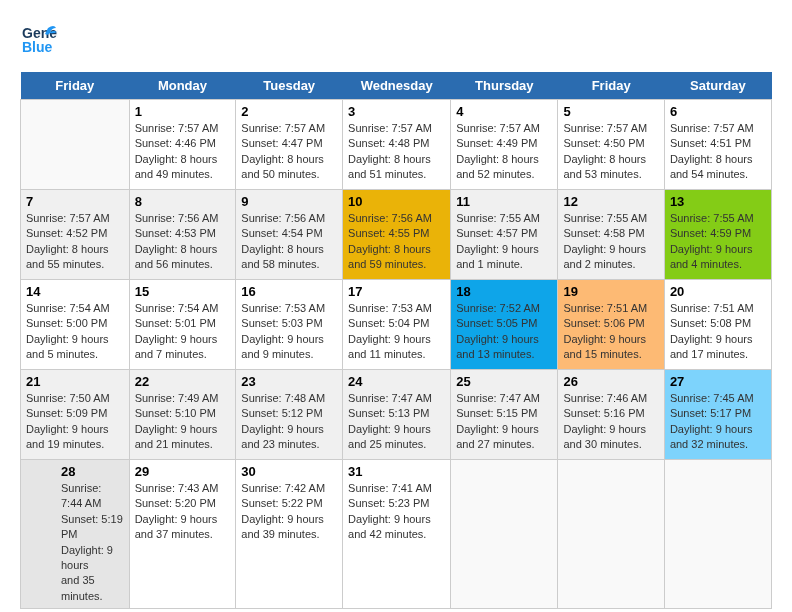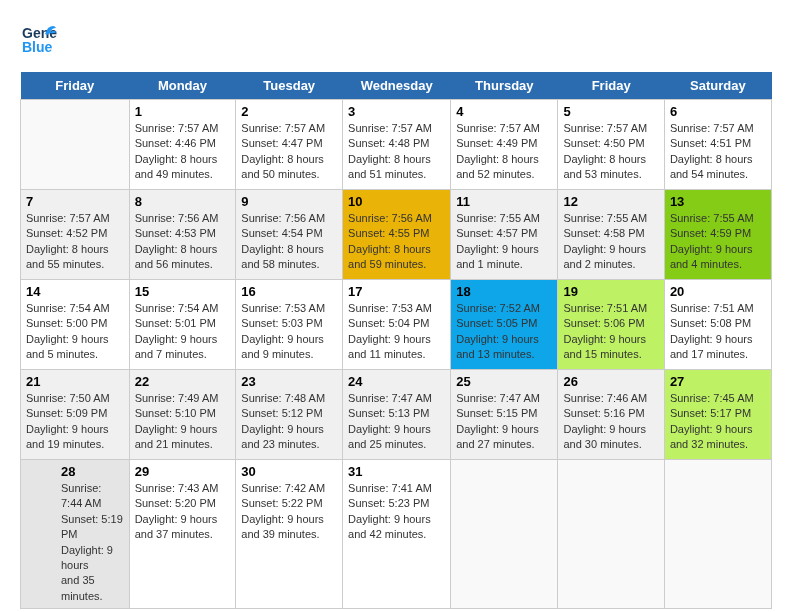--- a/index.html
+++ b/index.html
@@ -242,21 +242,21 @@
 Daylight: 9 hours
 and 11 minutes.</div>
           </td>
           <td style="background: #0ea5e9;">
             <span class="day-num">18</span>
             <div class="cell-info" style="white-space: pre-line;">Sunrise: 7:52 AM
 Sunset: 5:05 PM
 Daylight: 9 hours
 and 13 minutes.</div>
           </td>
-          <td style="background: #bef264;">
+          <td style="background: #fdba74;">
             <span class="day-num">19</span>
             <div class="cell-info" style="white-space: pre-line;">Sunrise: 7:51 AM
 Sunset: 5:06 PM
 Daylight: 9 hours
 and 15 minutes.</div>
           </td>
           <td style="background: rgb(255, 255, 255);">
             <span class="day-num">20</span>
             <div class="cell-info" style="white-space: pre-line;">Sunrise: 7:51 AM
 Sunset: 5:08 PM
@@ -300,21 +300,21 @@
 Daylight: 9 hours
 and 27 minutes.</div>
           </td>
           <td style="background: rgb(240, 240, 240);">
             <span class="day-num">26</span>
             <div class="cell-info" style="white-space: pre-line;">Sunrise: 7:46 AM
 Sunset: 5:16 PM
 Daylight: 9 hours
 and 30 minutes.</div>
           </td>
-          <td style="background: #bef264;">
+          <td style="background: #7dd3fc;">
             <span class="day-num">27</span>
             <div class="cell-info" style="white-space: pre-line;">Sunrise: 7:45 AM
 Sunset: 5:17 PM
 Daylight: 9 hours
 and 32 minutes.</div>
           </td>
         </tr>
         <tr class="week-row">
           <td style="background: #e5e5e5; padding-left: 40px;">
             <span class="day-num">28</span>

